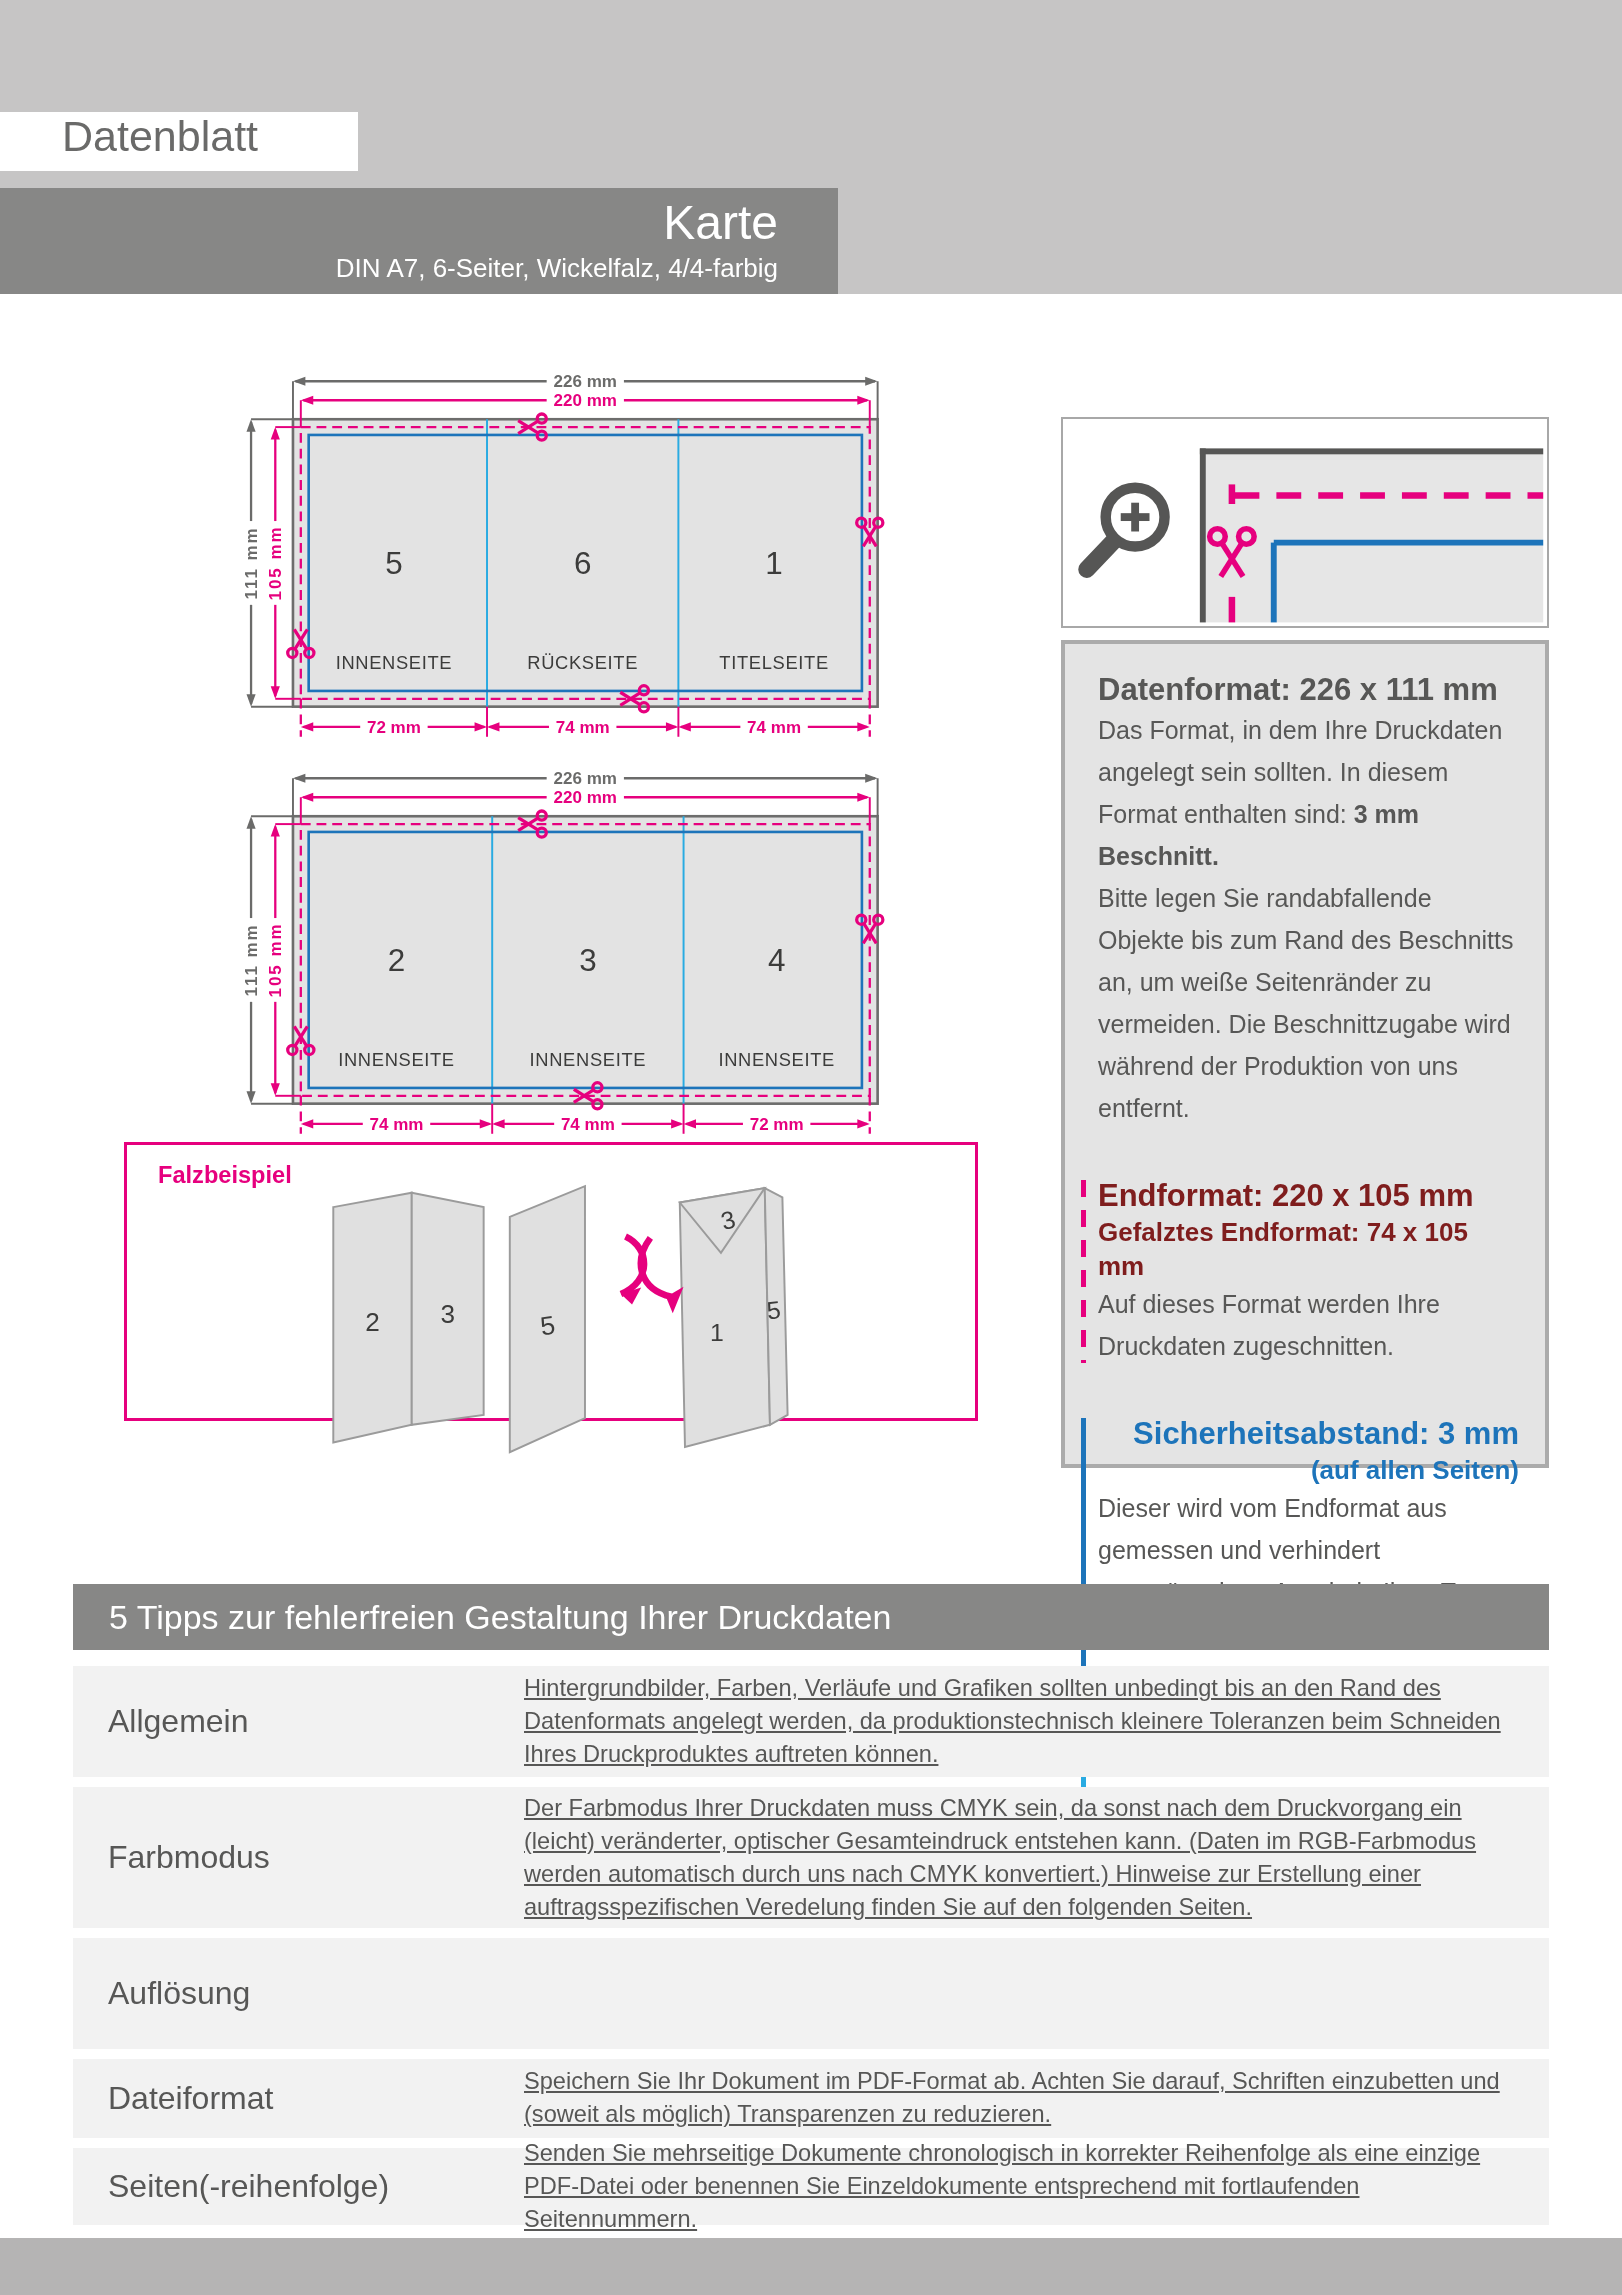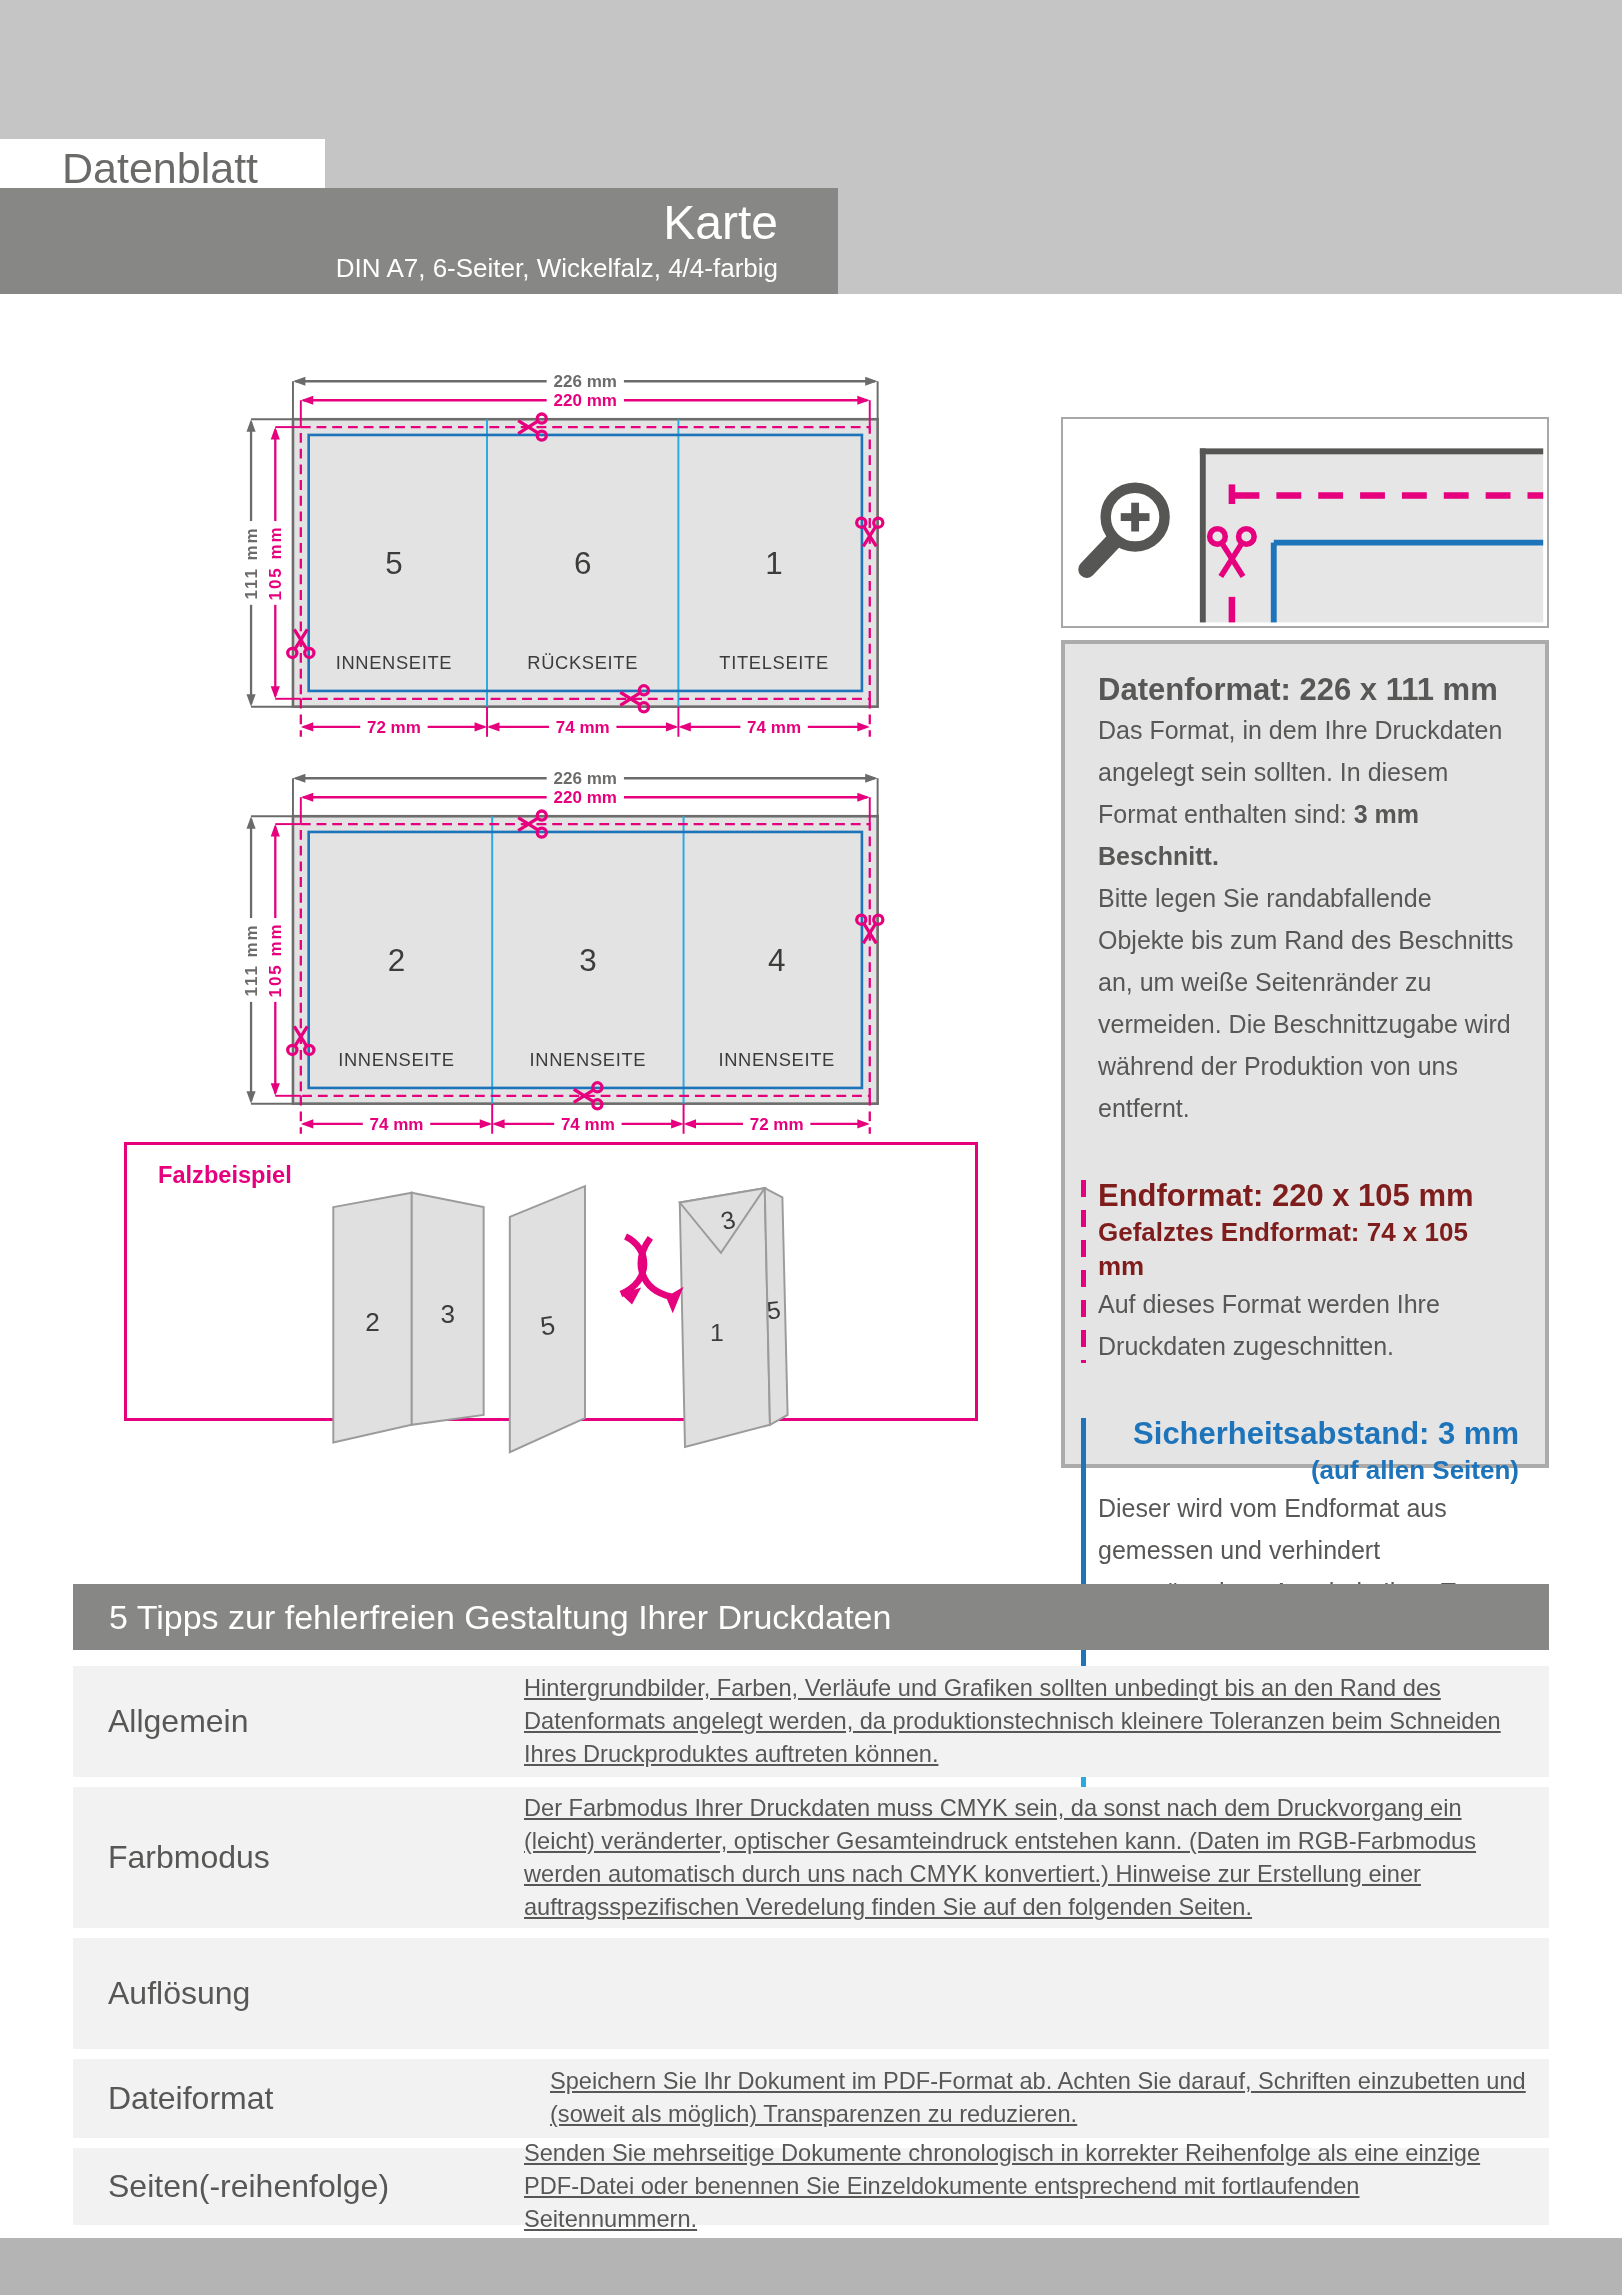--- a/index.html
+++ b/index.html
@@ -2,22 +2,22 @@
 <html style="font-size:10.5px"><head>
 <meta charset="utf-8">
 <style>
   html,body{margin:0;padding:0;}
   body{width:1623px;height:2295px;position:relative;background:#ffffff;
        font-family:"Liberation Sans",sans-serif;color:#575756;overflow:hidden;}
   .abs{position:absolute;}
 
   
   .top-gray{left:0;top:0;width:1623px;height:294px;background:#c6c5c5;}
-  .datenblatt-box{left:0;top:139px;width:325px;height:59px;background:#ffffff;
-      display:flex;align-items:center;}
+  .datenblatt-box{left:0;top:112px;width:358px;height:59px;background:#ffffff;
+      display:flex;align-items:flex-start;}
   .datenblatt-box span{font-size:43px;color:#6a6a69;padding-left:62px;}
   .karte-band{left:0;top:188px;width:838px;height:106px;background:#878786;
       text-align:right;box-sizing:border-box;padding:6.5px 60px 0 0;}
   .karte-title{font-size:48px;color:#ffffff;line-height:56px;}
   .karte-sub{font-size:26px;color:#ffffff;line-height:34px;}
 
   
   svg text{font-family:"Liberation Sans",sans-serif;}
 
   
@@ -297,21 +297,21 @@
         <div class="tip-label">Allgemein</div>
         <p class="tip-text"><span>Hintergrundbilder, Farben, Verläufe und Grafiken sollten unbedingt bis an den Rand des Datenformats angelegt werden, da produktionstechnisch kleinere Toleranzen beim Schneiden Ihres Druckproduktes auftreten können.</span></p>
       </div>
       <div class="tip-row" style="margin-top: 9.8px; height: 141px;">
         <div class="tip-label">Farbmodus</div>
         <p class="tip-text"><span>Der Farbmodus Ihrer Druckdaten muss CMYK sein, da sonst nach dem Druckvorgang ein (leicht) veränderter, optischer Gesamteindruck entstehen kann. (Daten im RGB-Farbmodus werden automatisch durch uns nach CMYK konvertiert.) Hinweise zur Erstellung einer auftragsspezifischen Veredelung finden Sie auf den folgenden Seiten.</span></p>
       </div>
       <div class="tip-row" style="margin-top: 9.8px; height: 111px;">
         <div class="tip-label">Auflösung</div>
       </div>
-      <div class="tip-row" style="margin-top: 9.8px; height: 79px; gap: 26px;">
+      <div class="tip-row" style="margin-top: 9.8px; height: 79px;">
         <div class="tip-label">Dateiformat</div>
         <p class="tip-text"><span>Speichern Sie Ihr Dokument im PDF-Format ab. Achten Sie darauf, Schriften einzubetten und (soweit als möglich) Transparenzen zu reduzieren.</span></p>
       </div>
       <div class="tip-row" style="margin-top: 9.8px; height: 77px;">
         <div class="tip-label">Seiten(-reihenfolge)</div>
         <p class="tip-text"><span>Senden Sie mehrseitige Dokumente chronologisch in korrekter Reihenfolge als eine einzige PDF-Datei oder benennen Sie Einzeldokumente entsprechend mit fortlaufenden Seitennummern.</span></p>
       </div>
     </div>
 </div>
 

